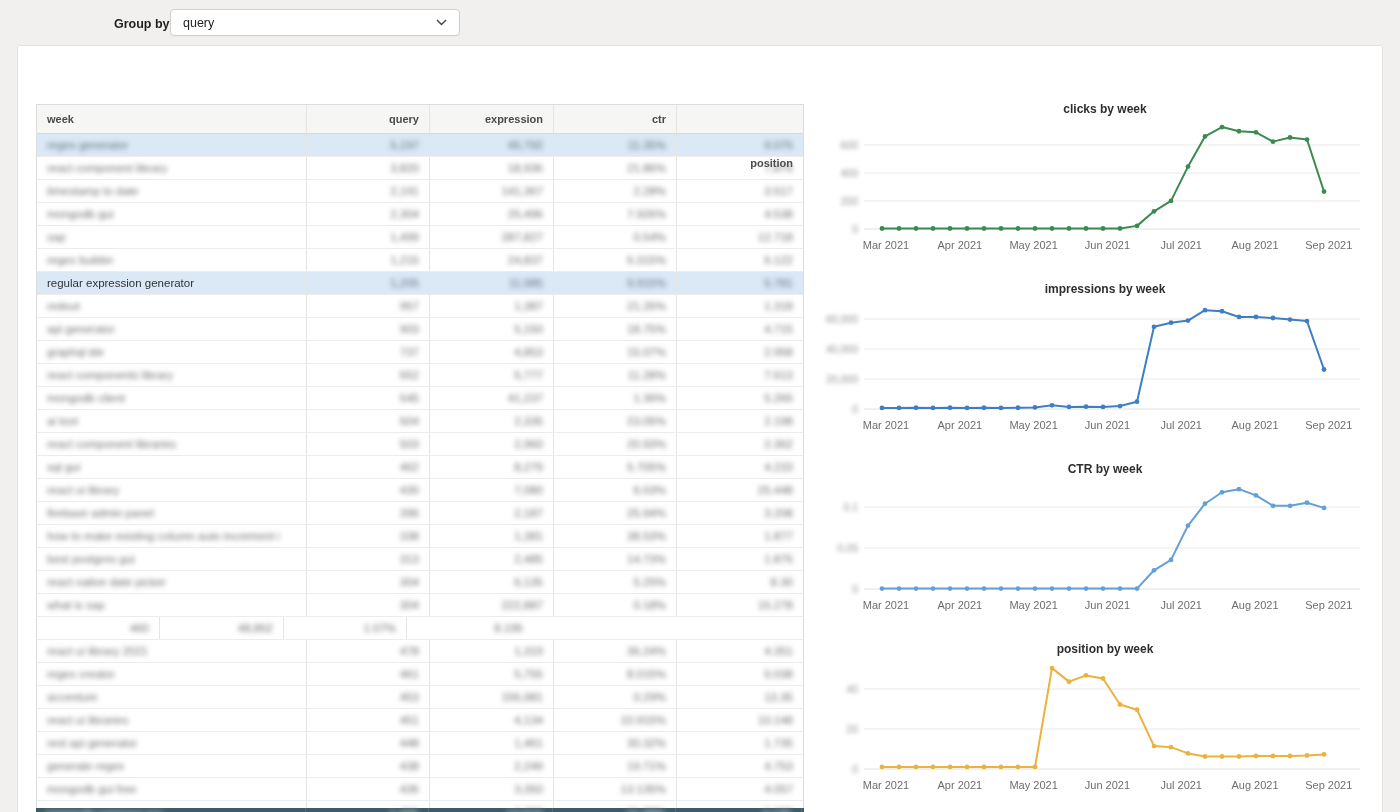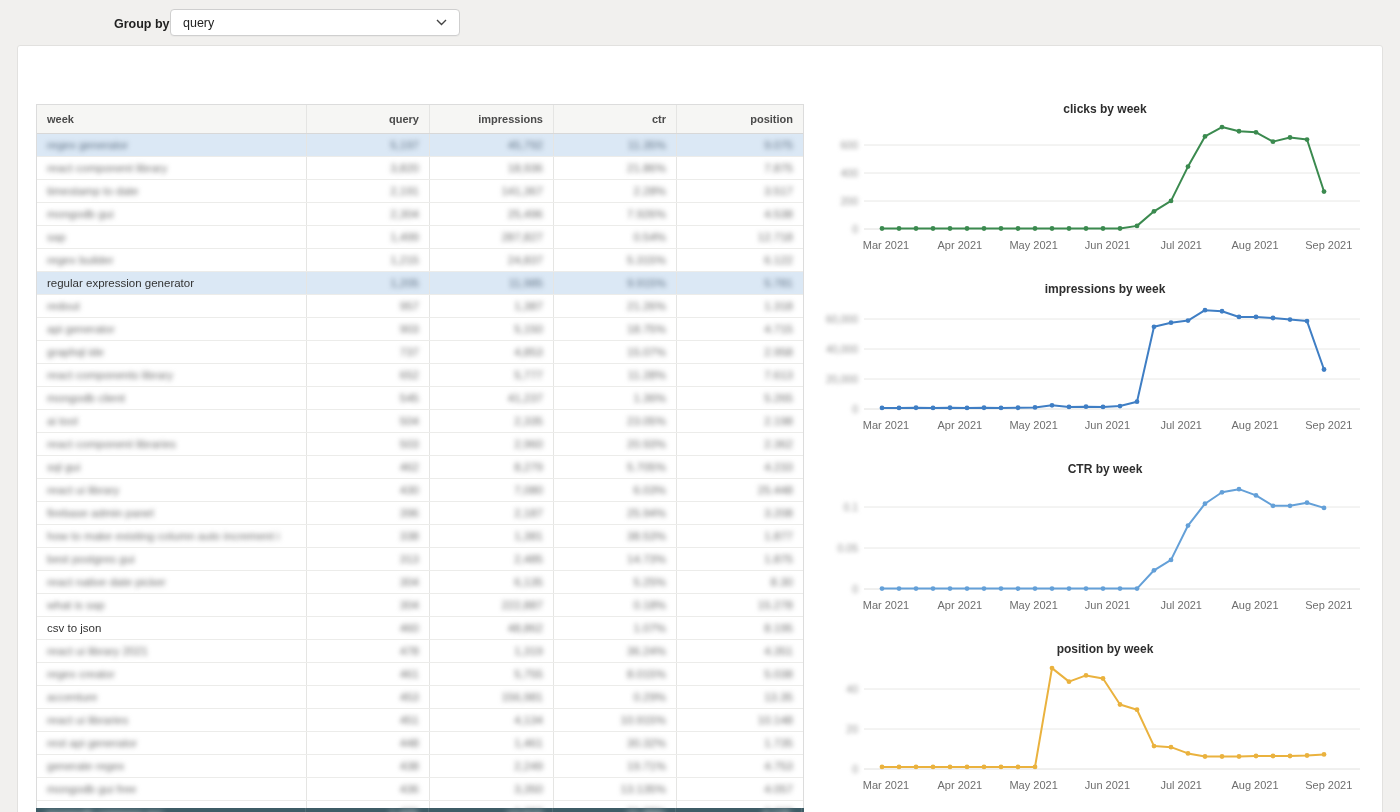--- a/index.html
+++ b/index.html
@@ -63,23 +63,23 @@
           <polyline points="1,1 5.5,5.5 10,1" fill="none" stroke="#444" stroke-width="1.4"></polyline>
         </svg>
     </span>
   </div>
 
   <div class="panel">
     <div class="table" id="table">
         <div class="thead">
           <div class="cell" style="width: 270px;">week</div>
           <div class="cell num" style="width: 123px;">query</div>
-          <div class="cell num" style="width: 124px;">impressions</div>
+          <div class="cell num" style="width: 124px;">expression</div>
           <div class="cell num" style="width: 123px;">ctr</div>
-          <div class="cell num" style="width: 126px;">position</div>
+          <div class="cell num" style="width: 126px; margin-top: 44px;">position</div>
         </div>
         <div class="trow hl">
           <div class="cell" style="width: 270px;">
             <span class="term-text blur">regex generator</span>
           </div>
           <div class="cell num" style="width: 123px;">
             <span class="blur">5,197</span>
           </div>
           <div class="cell num" style="width: 124px;">
             <span class="blur">45,792</span>
@@ -425,23 +425,20 @@
             <span class="blur">222,887</span>
           </div>
           <div class="cell num" style="width: 123px;">
             <span class="blur">0.18%</span>
           </div>
           <div class="cell num" style="width: 126px;">
             <span class="blur">15.278</span>
           </div>
         </div>
         <div class="trow">
-          <div class="cell" style="width: 270px;">
-            <span class="term-text">csv to json</span>
-          </div>
           <div class="cell num" style="width: 123px;">
             <span class="blur">460</span>
           </div>
           <div class="cell num" style="width: 124px;">
             <span class="blur">48,862</span>
           </div>
           <div class="cell num" style="width: 123px;">
             <span class="blur">1.07%</span>
           </div>
           <div class="cell num" style="width: 126px;">

